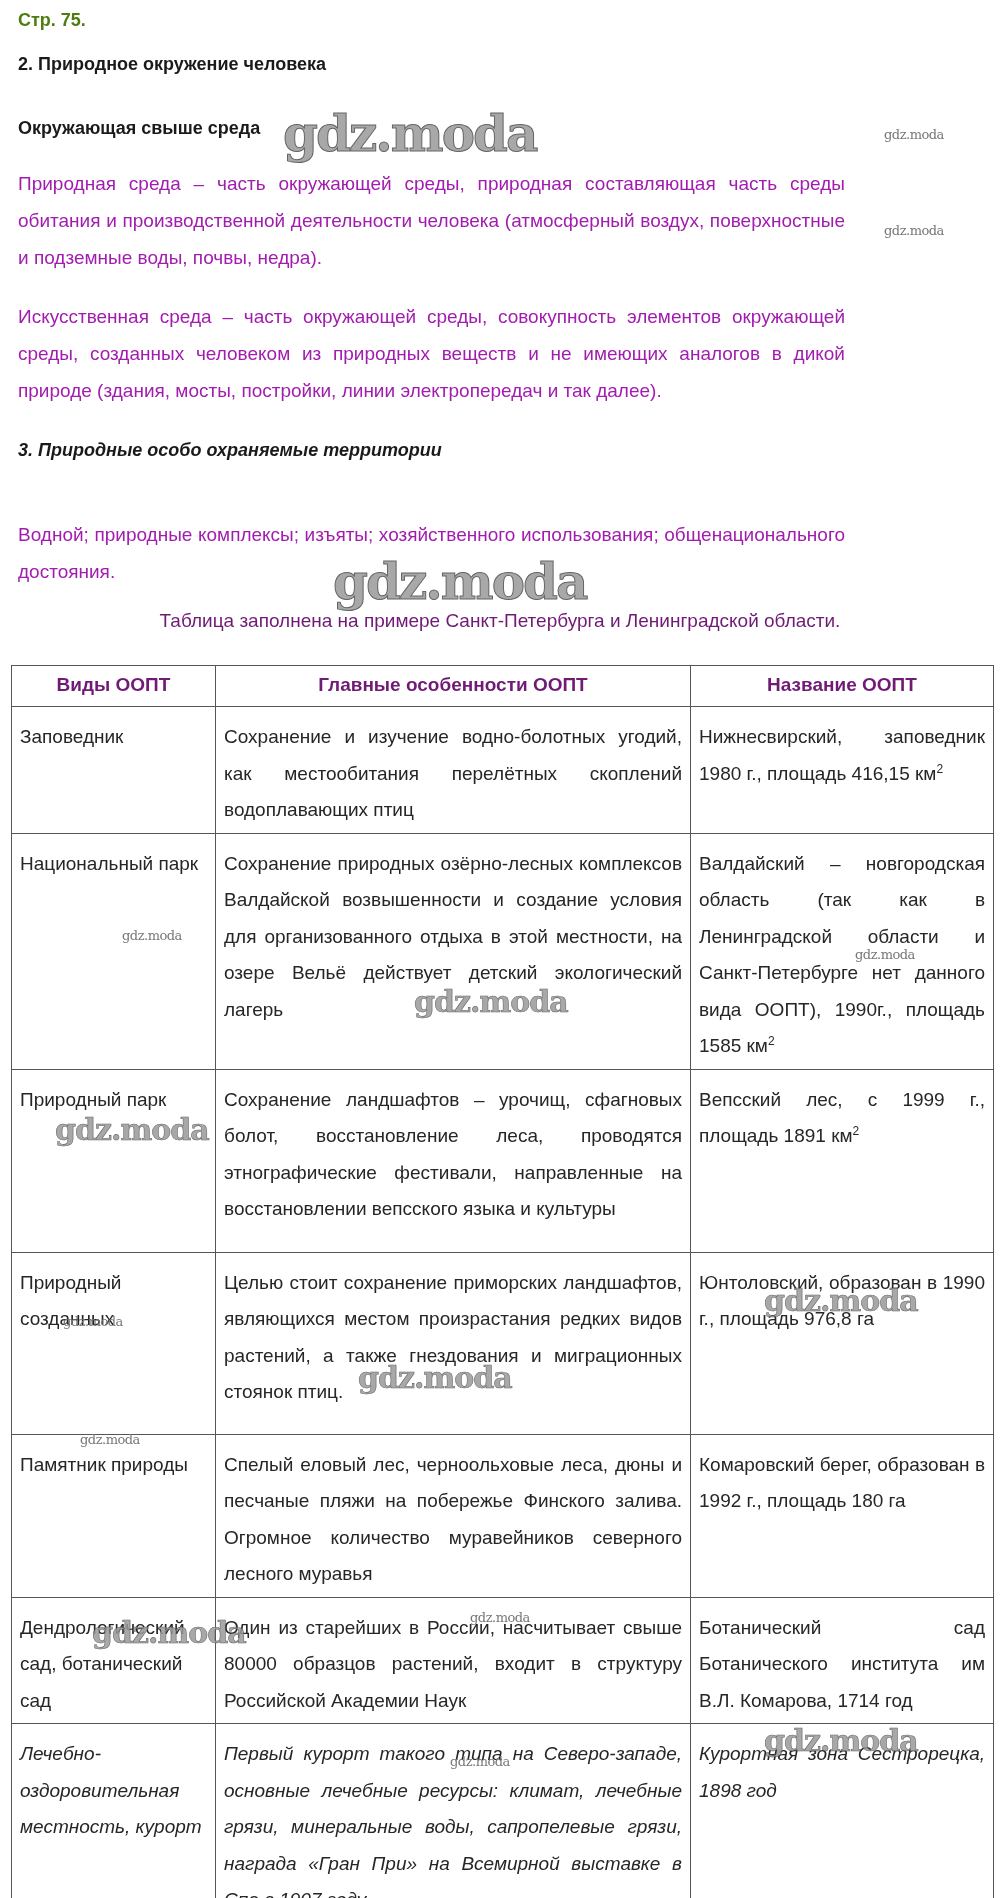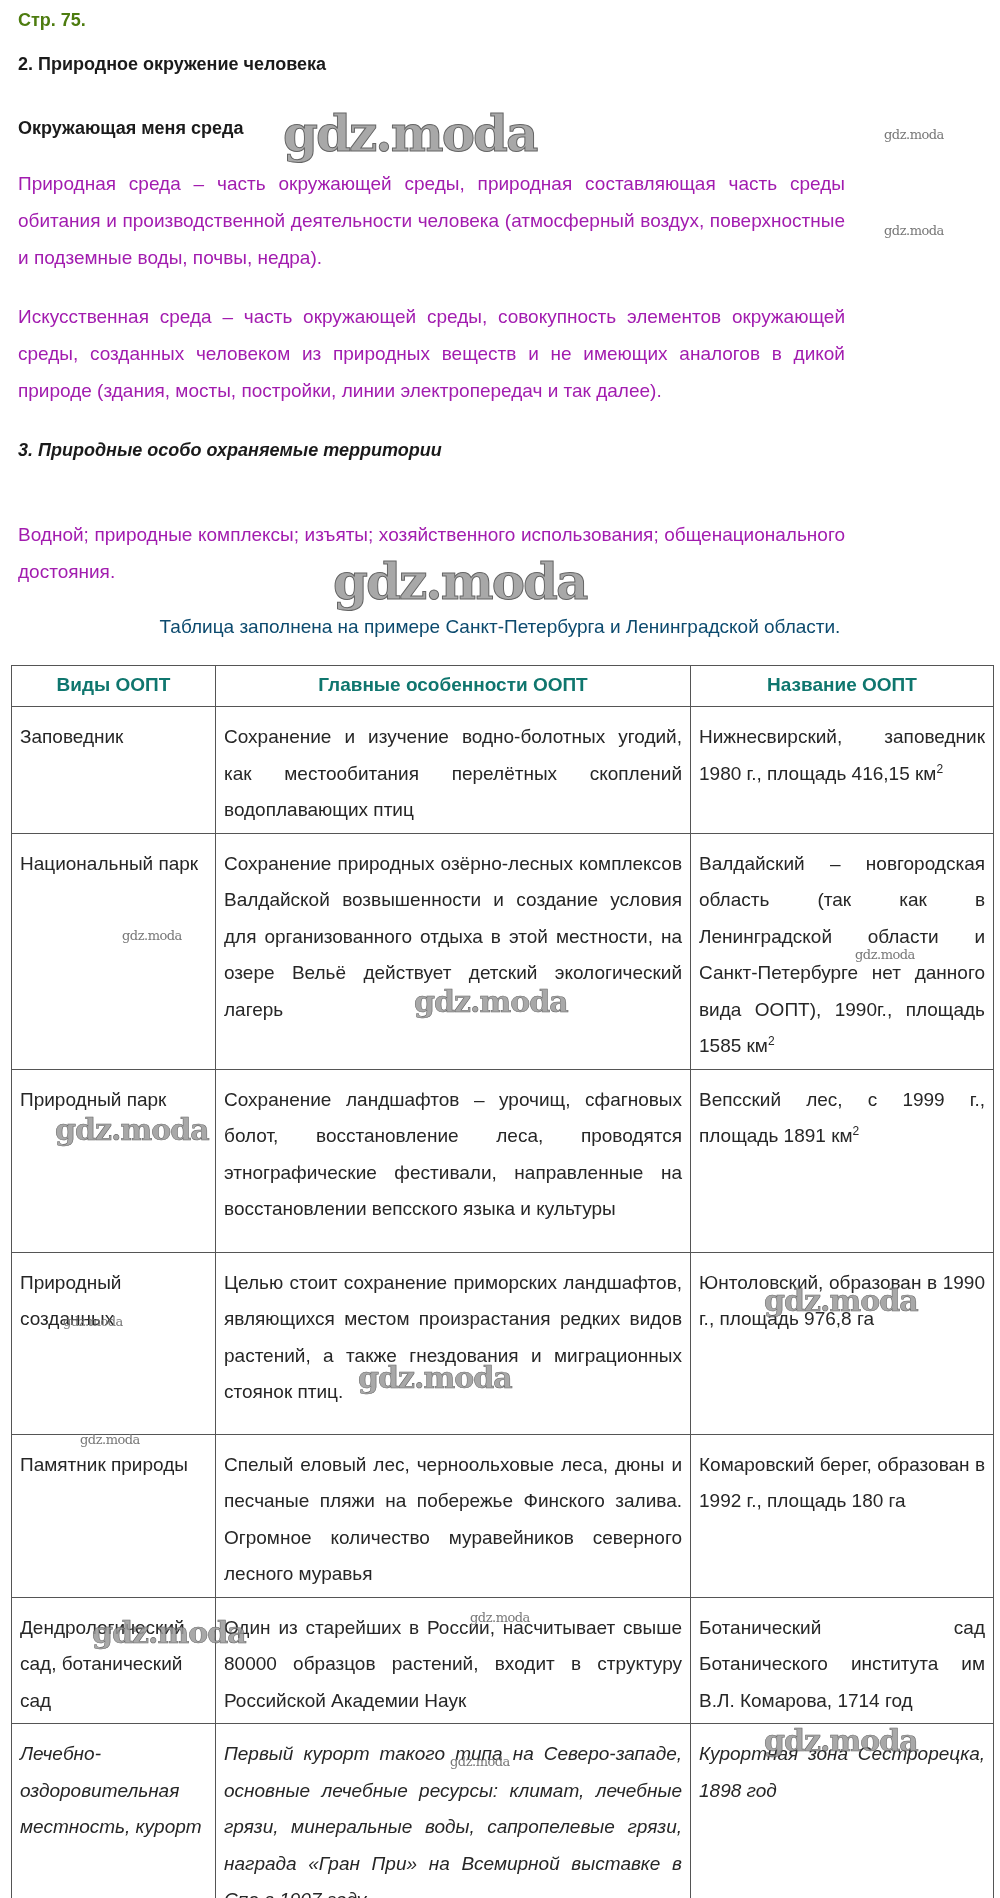--- a/index.html
+++ b/index.html
@@ -19,21 +19,21 @@
     position: absolute; left: 18px;
     font-size: 18px; font-weight: bold; color: #1a1a1a;
   }
   .para {
     position: absolute; left: 18px; width: 827px;
     font-size: 19px; line-height: 37px; text-align: justify;
     text-align-last: left; color: #a21caf;
   }
   .caption {
     position: absolute; left: 0; width: 1000px; top: 610px;
-    text-align: center; font-size: 19px; color: #0c4a6e; margin-top: 6px;
+    text-align: center; font-size: 19px; color: #701a75;
   }
   .wm-big {
     position: absolute;
     font-family: "DejaVu Serif", serif;
     font-weight: bold;
     font-size: 50px;
     letter-spacing: -2px;
     color: #9a9a9a;
     -webkit-text-stroke: 1px #4a4a4a;
     opacity: 0.85;
@@ -67,37 +67,37 @@
     color: #262626;
   }
   table.oopt th, table.oopt td {
     border: 1.5px solid #555555;
     vertical-align: top;
     padding: 0 8px;
     line-height: 36.5px;
   }
   table.oopt th {
     font-weight: bold; text-align: center; height: 40px; line-height: 38px;
-    color: #0f766e;
+    color: #701a75;
   }
   table.oopt td.c1 { text-align: left; }
   table.oopt td.c2, table.oopt td.c3 { text-align: justify; text-align-last: left; }
   table.oopt td { padding-top: 12px; padding-bottom: 4px; }
   col.col1 { width: 204px; }
   col.col2 { width: 475px; }
   col.col3 { width: 303px; }
   sup { font-size: 12px; line-height: 0; }
 </style>
 </head>
 <body>
 
 <div class="page-num">Стр. 75.</div>
 
 <div class="h2" style="top:54px;">2. Природное окружение человека</div>
-<div class="h2" style="top:118px;">Окружающая меня среда</div>
+<div class="h2" style="top:118px;">Окружающая свыше среда</div>
 
 <div class="para" style="top:165px;">Природная среда – часть окружающей среды, природная составляющая часть среды обитания и производственной деятельности человека (атмосферный воздух, поверхностные и подземные воды, почвы, недра).</div>
 <div class="para" style="top:298px;">Искусственная среда – часть окружающей среды, совокупность элементов окружающей среды, созданных человеком из природных веществ и не имеющих аналогов в дикой природе (здания, мосты, постройки, линии электропередач и так далее).</div>
 
 <div class="h2" style="top:440px;font-style:italic;">3. Природные особо охраняемые территории</div>
 <div class="para" style="top:516px;">Водной; природные комплексы; изъяты; хозяйственного использования; общенационального достояния.</div>
 <div class="caption">Таблица заполнена на примере Санкт-Петербурга и Ленинградской области.</div>
 
 <table class="oopt">
   <colgroup>

